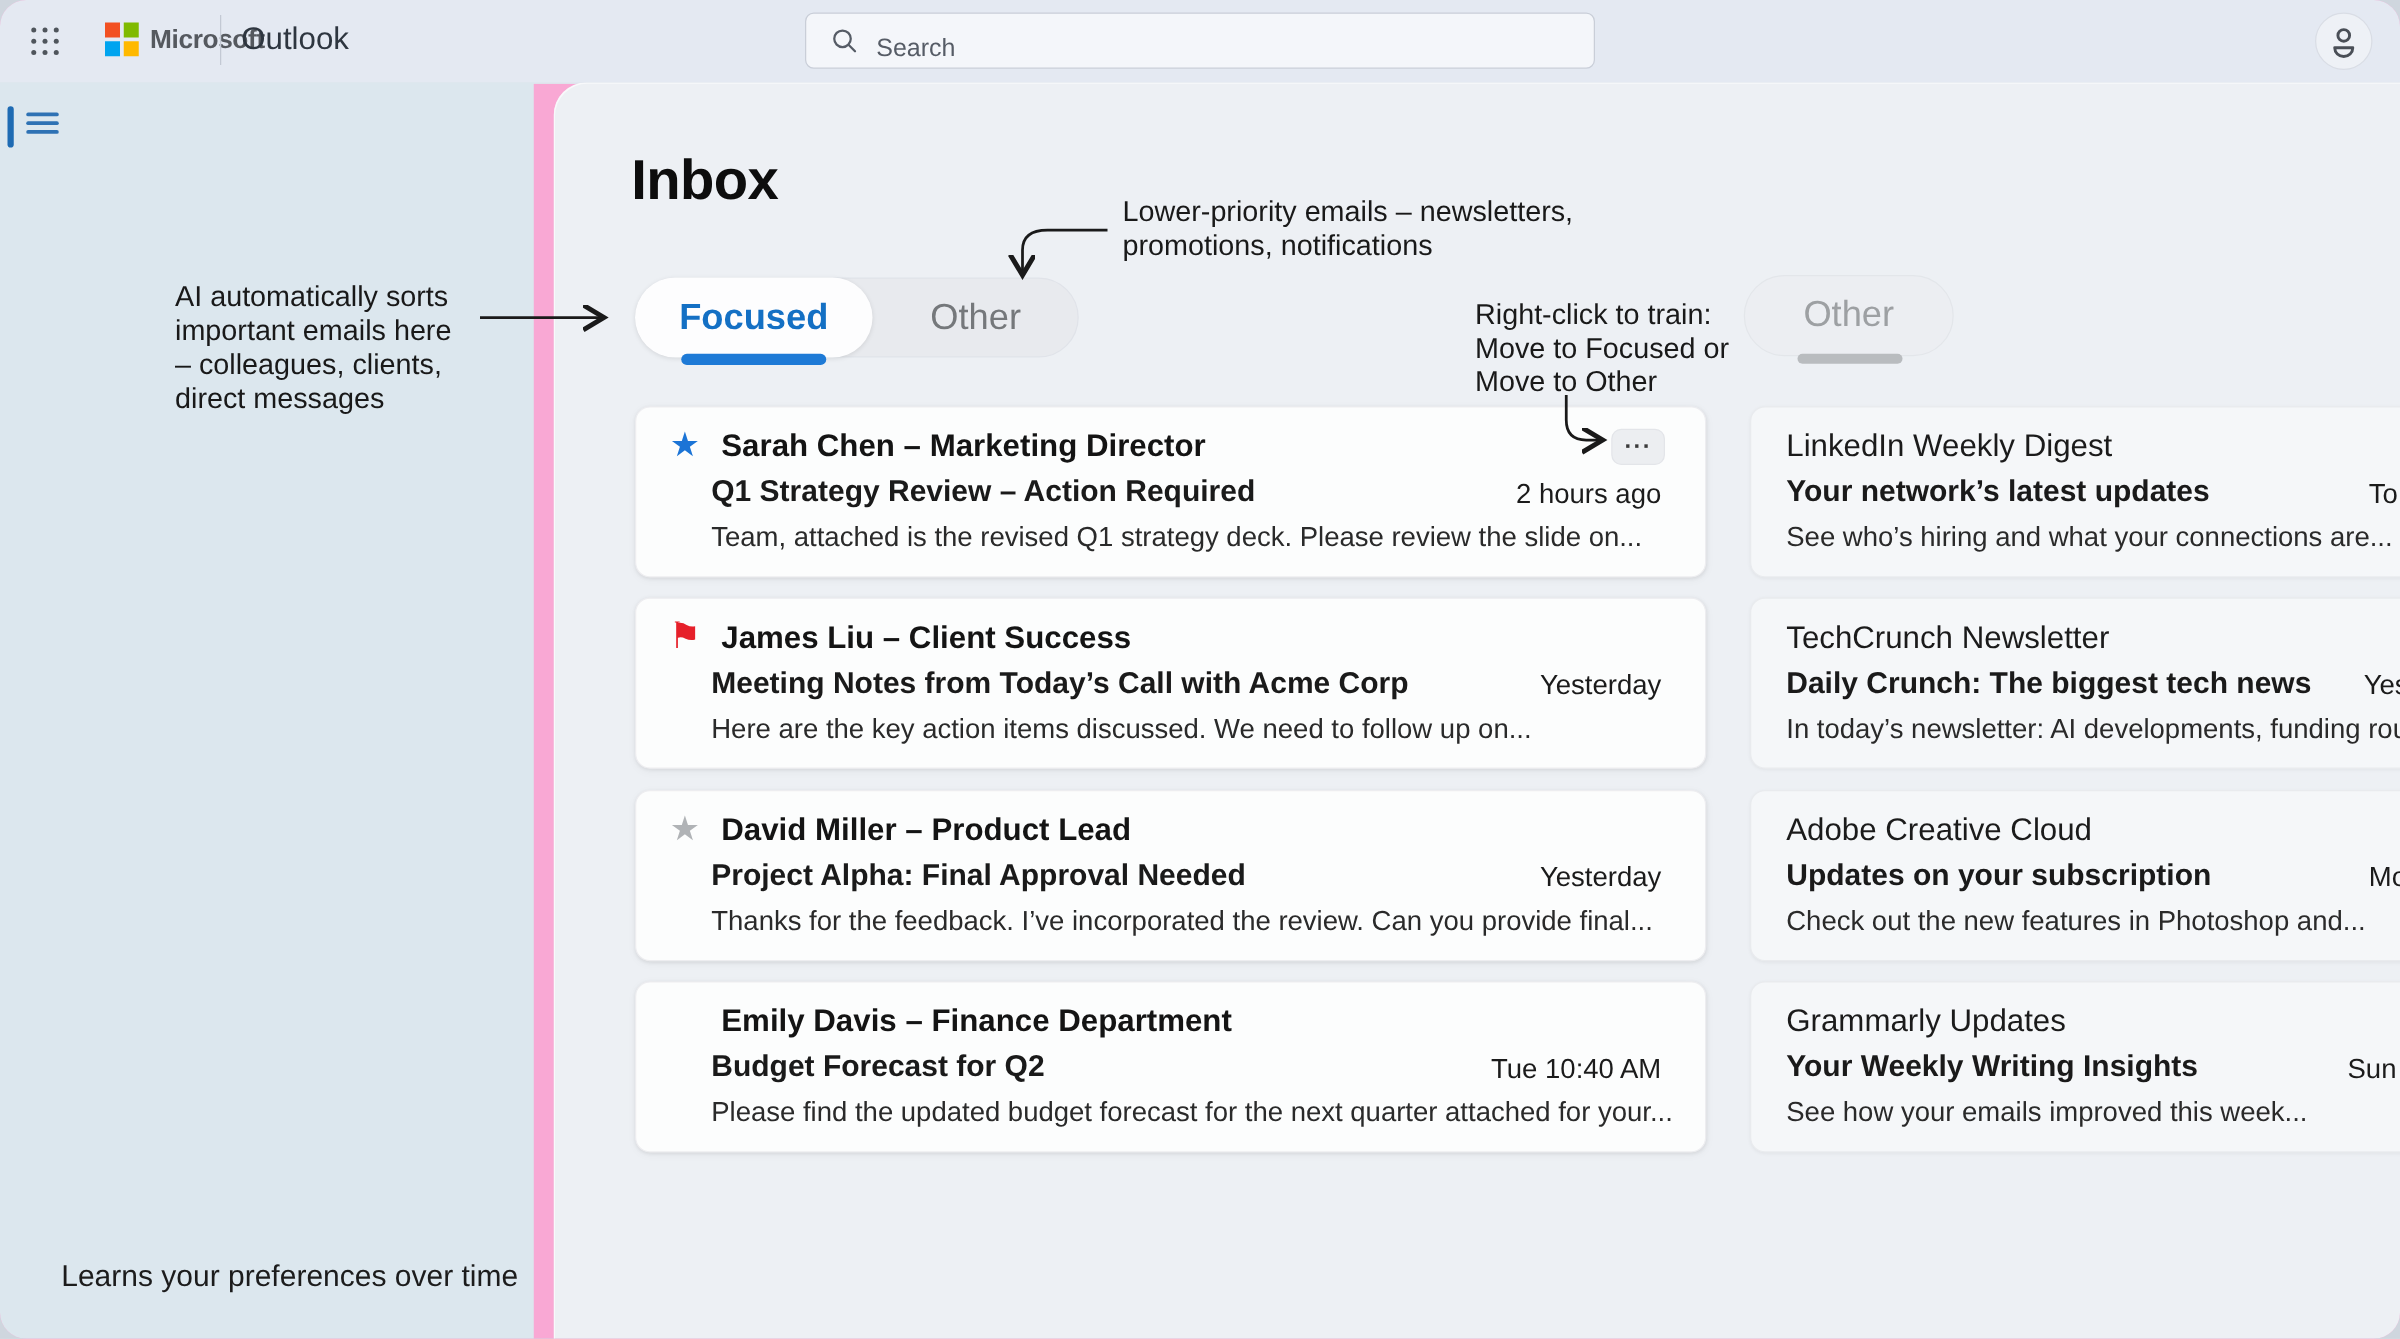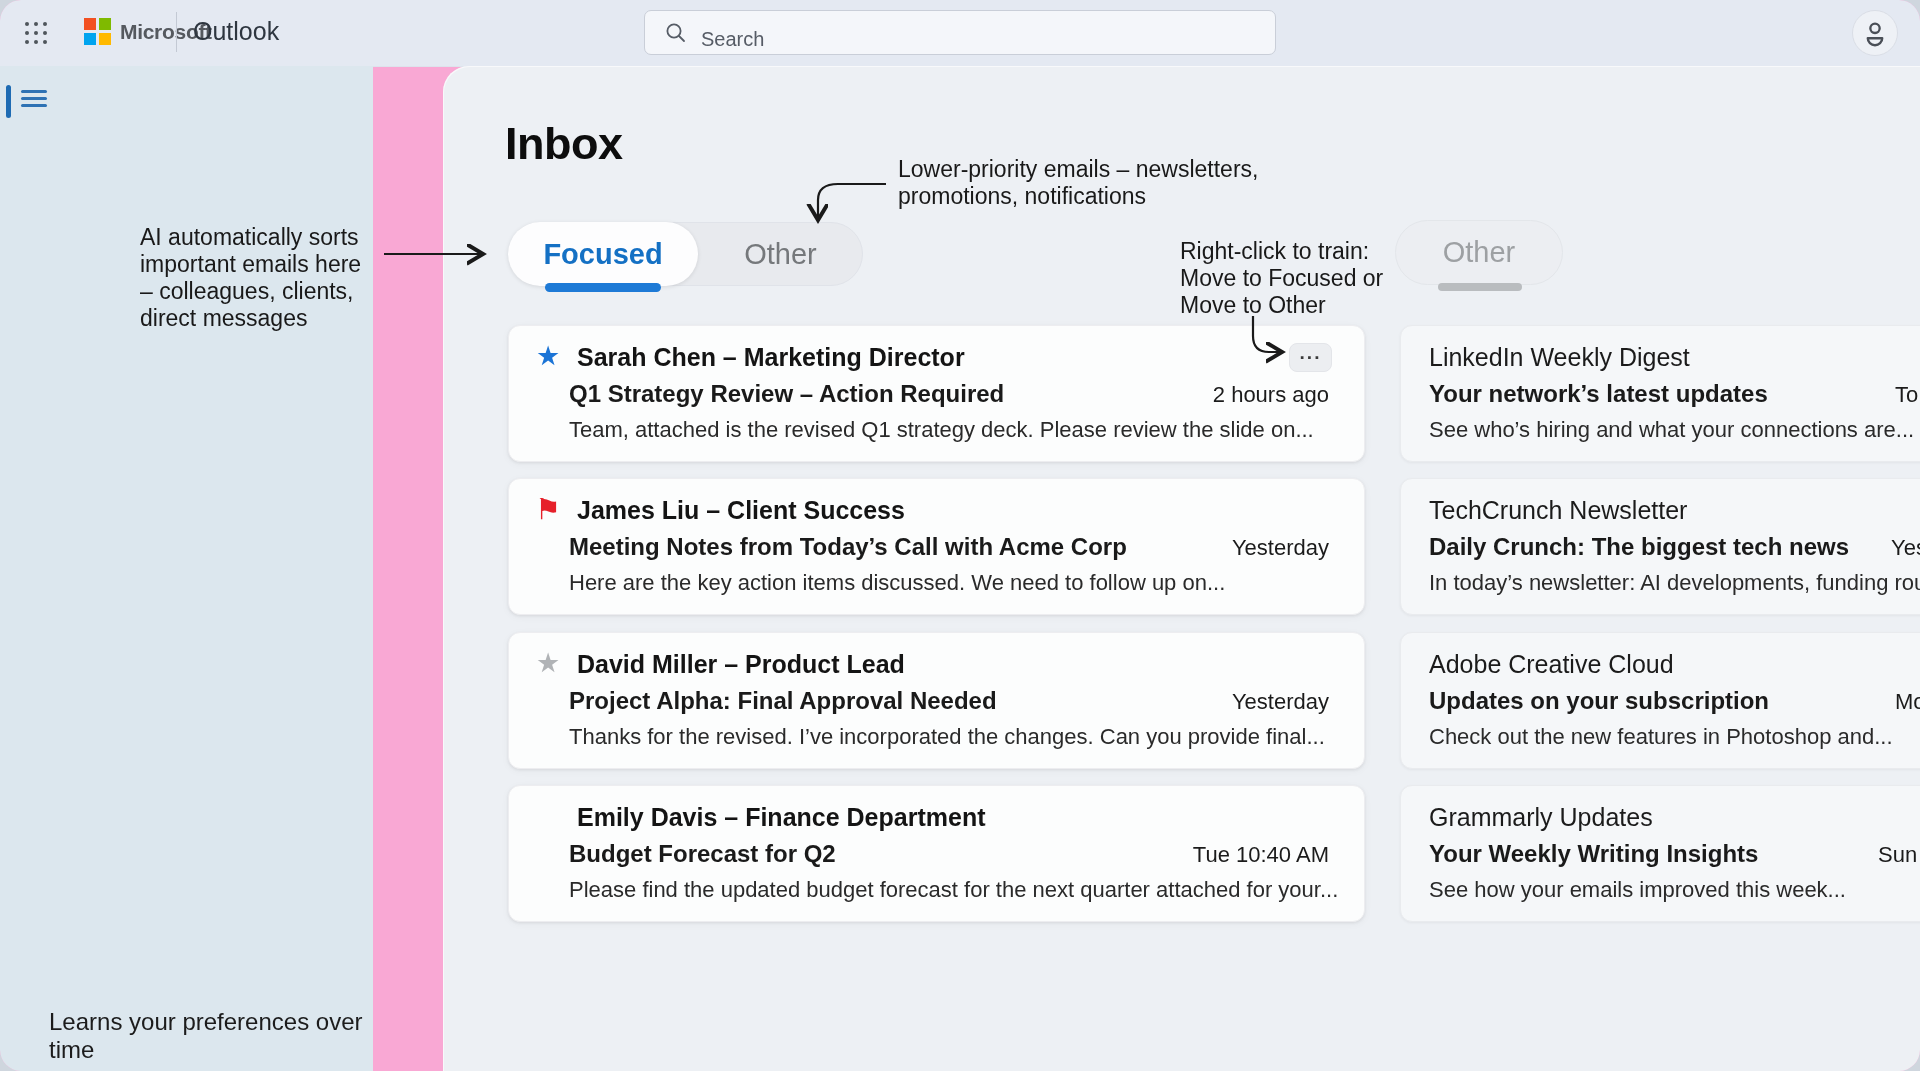--- a/index.html
+++ b/index.html
@@ -21,21 +21,21 @@
     position:absolute;left:644px;top:10px;width:632px;height:45px;box-sizing:border-box;
     background:#f4f6fa;border:1px solid #c9ced8;border-radius:7px;
     display:flex;align-items:center;padding-left:20px;cursor:text;
   }
   .searchbox .ph{font-size:20px;color:#565c66;margin-left:14px;margin-top:13px;}
   .account-btn{
     position:absolute;left:1852px;top:10px;width:46px;height:46px;border-radius:50%;
     background:#eef1f6;border:1px solid #d9dde5;display:flex;align-items:center;justify-content:center;cursor:pointer;padding:0;
   }
   
-  .sidebar{position:absolute;left:0;top:66px;width:373px;height:1005px;background:#dce7ee;}
+  .sidebar{position:absolute;left:0;top:66px;width:427px;height:1005px;background:#dce7ee;}
   .accent-bar{position:absolute;left:6px;top:19px;width:5px;height:33px;border-radius:3px;background:#1e6bb3;}
   .hamburger{position:absolute;left:21px;top:23px;width:28px;height:22px;background:none;border:none;cursor:pointer;padding:0;}
   .hamburger span{display:block;width:26px;height:3px;border-radius:2px;background:#2e72b4;margin-bottom:4px;}
   .annotation{position:absolute;font-size:23px;line-height:27px;color:#191919;white-space:pre-line;}
   .ann-focused{left:140px;top:158px;width:260px;}
   .sidebar-footer{position:absolute;left:49px;top:942px;font-size:24px;color:#1c1c1c;}
   
   .panel{position:absolute;left:443px;top:66px;width:1477px;height:1005px;background:#edf0f4;border-top-left-radius:26px;box-shadow:inset 1px 1px 0 rgba(255,255,255,.6);}
   .page-title{position:absolute;left:505px;top:118px;margin:0;font-size:45px;font-weight:700;color:#0d0d0d;letter-spacing:-0.5px;}
   .ann-other{left:898px;top:156px;}
@@ -187,21 +187,21 @@
     <span class="subject">Meeting Notes from Today’s Call with Acme Corp</span>
     <span class="time">Yesterday</span>
     <span class="preview">Here are the key action items discussed. We need to follow up on...</span>
   </div>
 
   <div class="card focusedcard c3">
     <span class="mail-icon icon-star-grey">★</span>
     <span class="sender">David Miller – Product Lead</span>
     <span class="subject">Project Alpha: Final Approval Needed</span>
     <span class="time">Yesterday</span>
-    <span class="preview">Thanks for the revised. I’ve incorporated the changes. Can you provide final...</span>
+    <span class="preview">Thanks for the feedback. I’ve incorporated the review. Can you provide final...</span>
   </div>
 
   <div class="card focusedcard c4">
     <span class="sender">Emily Davis – Finance Department</span>
     <span class="subject">Budget Forecast for Q2</span>
     <span class="time">Tue 10:40 AM</span>
     <span class="preview">Please find the updated budget forecast for the next quarter attached for your...</span>
   </div>
 
   <div class="card othercard c1">

